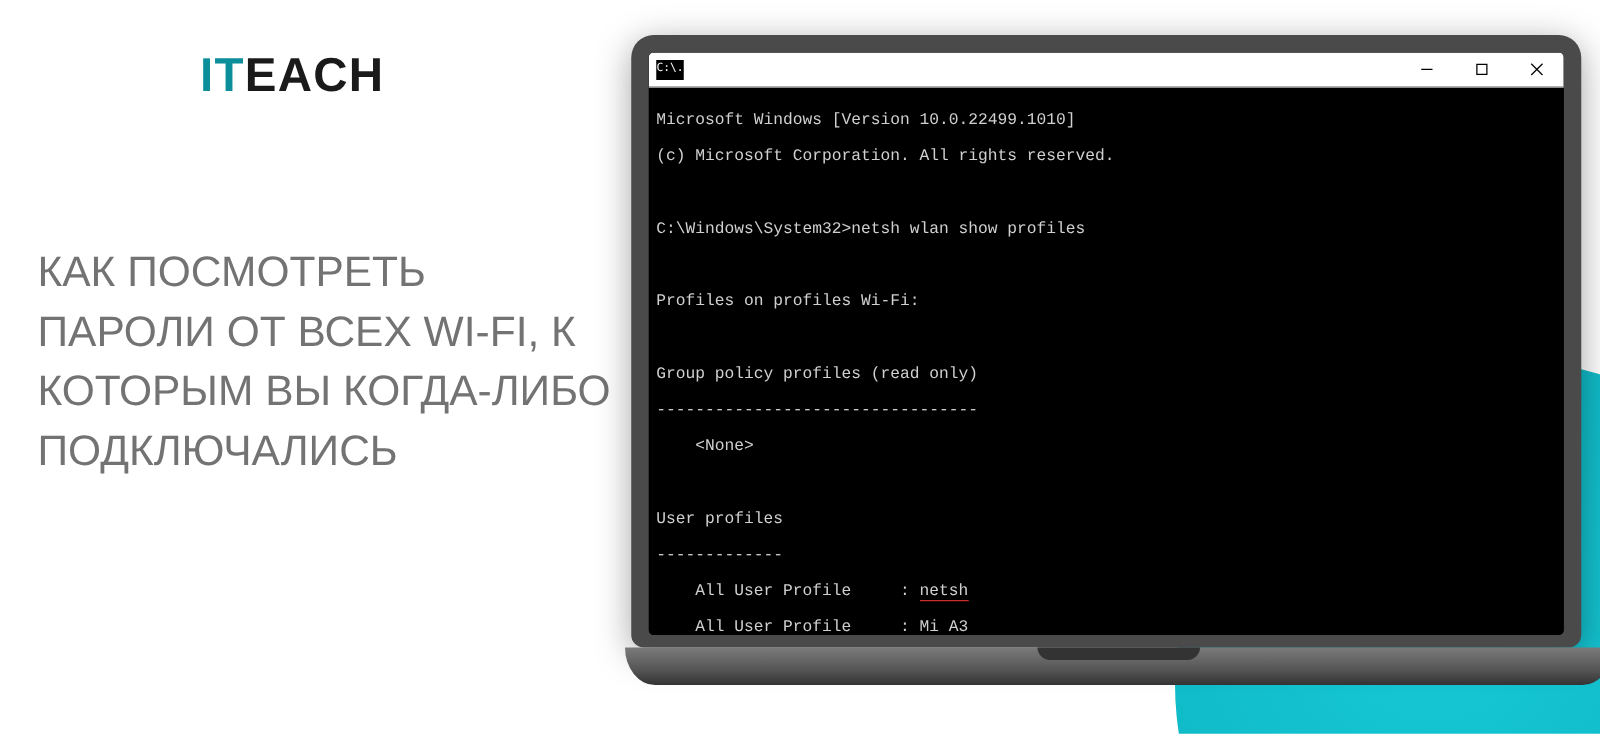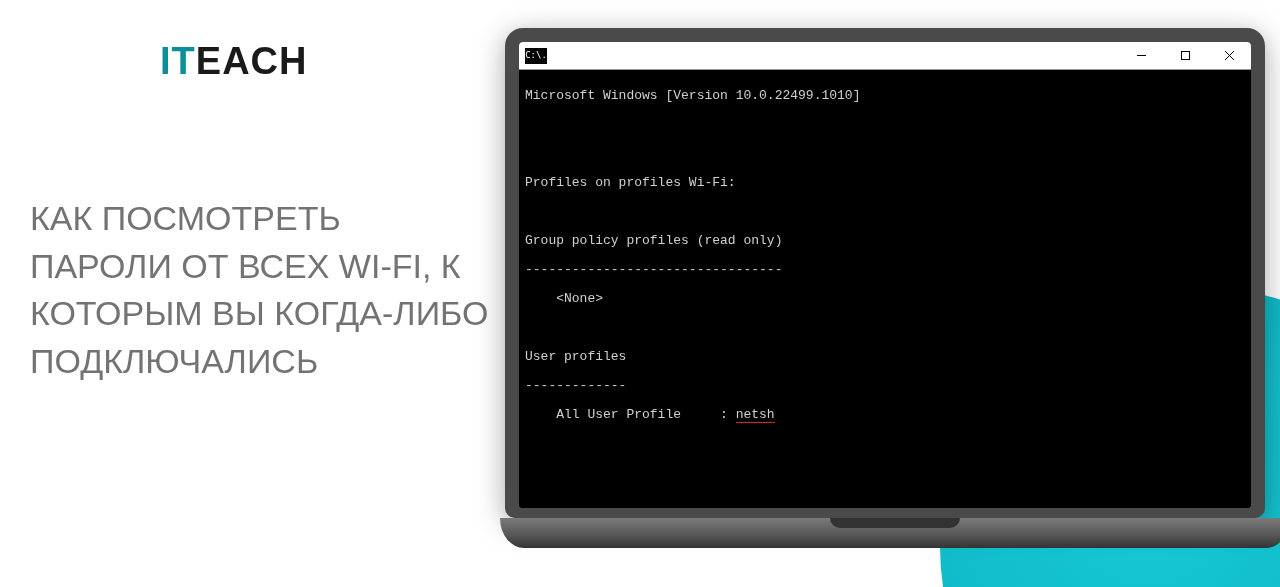--- a/index.html
+++ b/index.html
@@ -169,31 +169,34 @@
             <div class="winbtn">
               <svg viewBox="0 0 11 11">
                   <line x1="1" y1="1" x2="10" y2="10"></line>
                   <line x1="10" y1="1" x2="1" y2="10"></line>
                 </svg>
             </div>
           </div>
 
           <div class="terminal">
 <span class="line">Microsoft Windows [Version 10.0.22499.1010]</span>
-<span class="line"> </span>
+<span class="line">(c) Microsoft Corporation. All rights reserved.</span>
+<span class="line"> </span>
+<span class="line"><span>C:\Windows\System32&gt;</span><span>netsh wlan show profiles</span></span>
 <span class="line"> </span>
 <span class="line">Profiles on profiles Wi-Fi:</span>
 <span class="line"> </span>
 <span class="line">Group policy profiles (read only)</span>
 <span class="line">---------------------------------</span>
 <span class="line">    &lt;None&gt;</span>
 <span class="line"> </span>
 <span class="line">User profiles</span>
 <span class="line">-------------</span>
 <span class="line"><span>    All User Profile     : </span><span class="underline-red">netsh</span></span>
+<span class="line"><span>    All User Profile     : </span><span>Mi A3</span></span>
 
 
 
 
 
 
 
 
 
 

